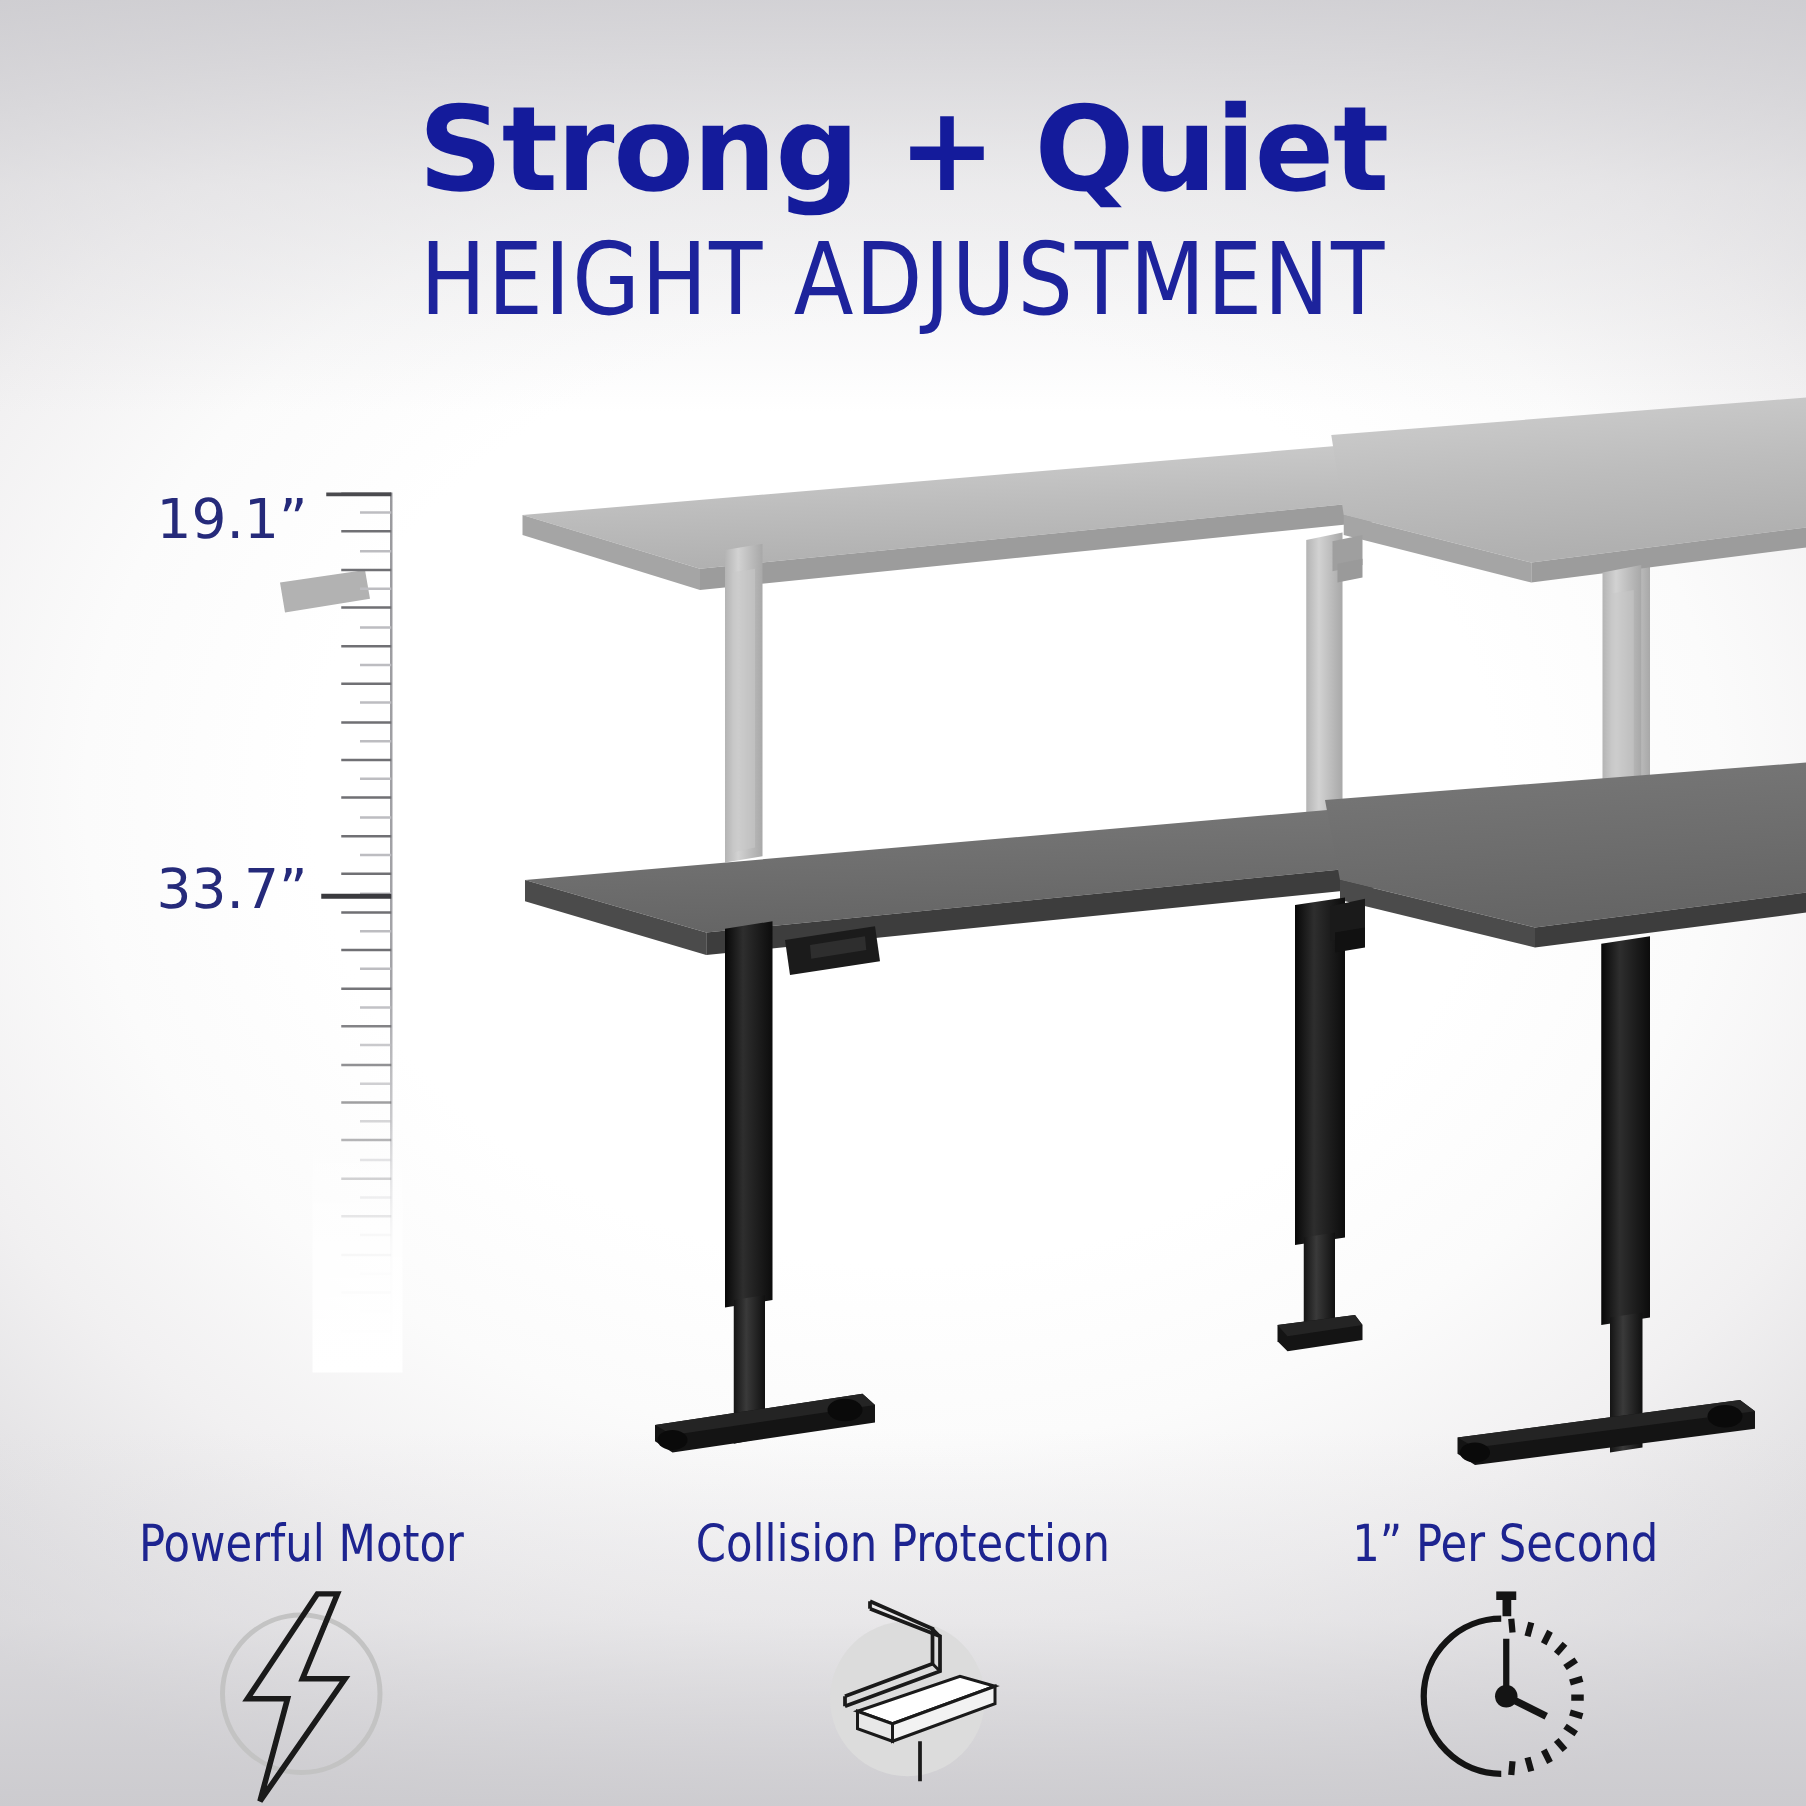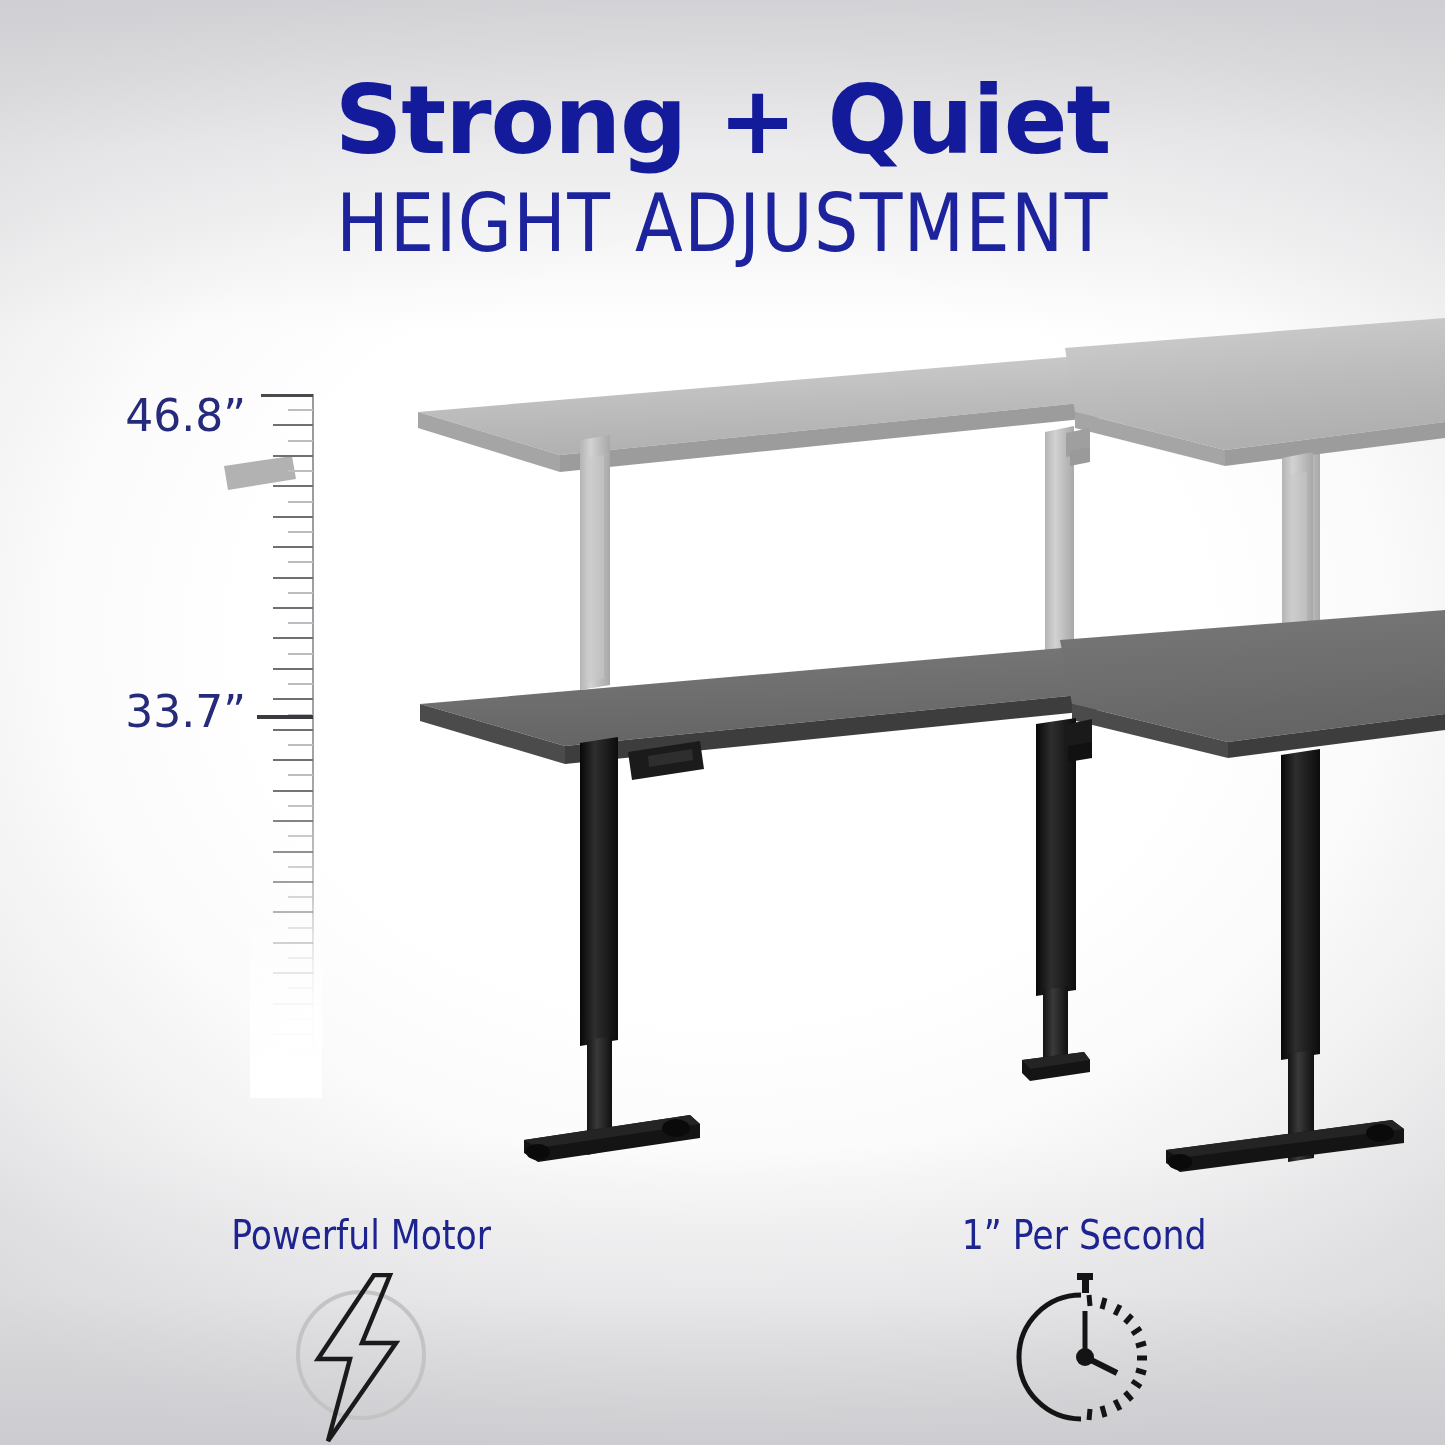--- a/index.html
+++ b/index.html
@@ -346,36 +346,57 @@
         <div class="tick long" style="top: 639.13px; opacity: 0.193237;"></div>
         <div class="tick short" style="top: 654.348px; opacity: 0.144928;"></div>
         <div class="tick long" style="top: 669.565px; opacity: 0.0966184;"></div>
         <div class="tick short" style="top: 684.783px; opacity: 0.0483092;"></div>
       </div>
     <div id="tick-top"></div>
     <div id="tick-bottom"></div>
     <div id="ruler-mask"></div>
   </div>
 
-  <div class="measure-label" id="label-top">46.8”</div>
+  <div class="measure-label" id="label-top">19.1”</div>
 
   <div class="measure-label" id="label-bottom">33.7”</div>
 
   <div id="features">
 
     <div class="feature">
       <div class="feature-label">Powerful Motor</div>
       <div class="feature-icon">
         <svg viewBox="0 0 190 172" xmlns="http://www.w3.org/2000/svg">
           <circle cx="95" cy="82" r="63" fill="none" stroke="#c3c3c3" stroke-width="4"></circle>
           <path d="M108,2 L52,86 L84,86 L62,168 L130,70 L96,70 L124,2 Z" fill="none" stroke="#1a1a1a" stroke-width="4.5" stroke-linejoin="miter"></path>
         </svg>
       </div>
     </div>
 
+    <div class="feature">
+      <div class="feature-label">Collision Protection</div>
+      <div class="feature-icon">
+        <svg viewBox="0 0 190 172" xmlns="http://www.w3.org/2000/svg">
+          <circle cx="98" cy="86" r="62" fill="#dcdcdc"></circle>
+
+          <path d="M58,96 L140,68 L168,76 L86,106 Z" fill="#ffffff" stroke="#1a1a1a" stroke-width="2.4"></path>
+          <path d="M86,106 L168,76 L168,90 L86,120 Z" fill="#f2f2f2" stroke="#1a1a1a" stroke-width="2.4"></path>
+          <path d="M58,96 L86,106 L86,120 L58,110 Z" fill="#e8e8e8" stroke="#1a1a1a" stroke-width="2.4"></path>
+
+          <line x1="108" y1="120" x2="108" y2="152" stroke="#1a1a1a" stroke-width="3"></line>
+
+          <path d="M48,92 L124,64 L124,36 L68,14" fill="none" stroke="#1a1a1a" stroke-width="3"></path>
+          <path d="M48,84 L118,58 L118,30 L68,8" fill="none" stroke="#1a1a1a" stroke-width="3"></path>
+          <line x1="48" y1="84" x2="48" y2="92" stroke="#1a1a1a" stroke-width="3"></line>
+          <line x1="68" y1="8" x2="68" y2="14" stroke="#1a1a1a" stroke-width="3"></line>
+          <line x1="118" y1="58" x2="124" y2="64" stroke="#1a1a1a" stroke-width="2.4"></line>
+          <line x1="118" y1="30" x2="124" y2="36" stroke="#1a1a1a" stroke-width="2.4"></line>
+        </svg>
+      </div>
+    </div>
 
     <div class="feature">
       <div class="feature-label">1” Per Second</div>
       <div class="feature-icon">
         <svg viewBox="0 0 190 172" xmlns="http://www.w3.org/2000/svg">
 
           <path d="M92,22 A62,62 0 1 0 92,146" fill="none" stroke="#141414" stroke-width="5"></path>
 
           <g stroke="#141414" stroke-width="5" stroke-linecap="butt">
             <line x1="100" y1="22" x2="101" y2="33"></line>

